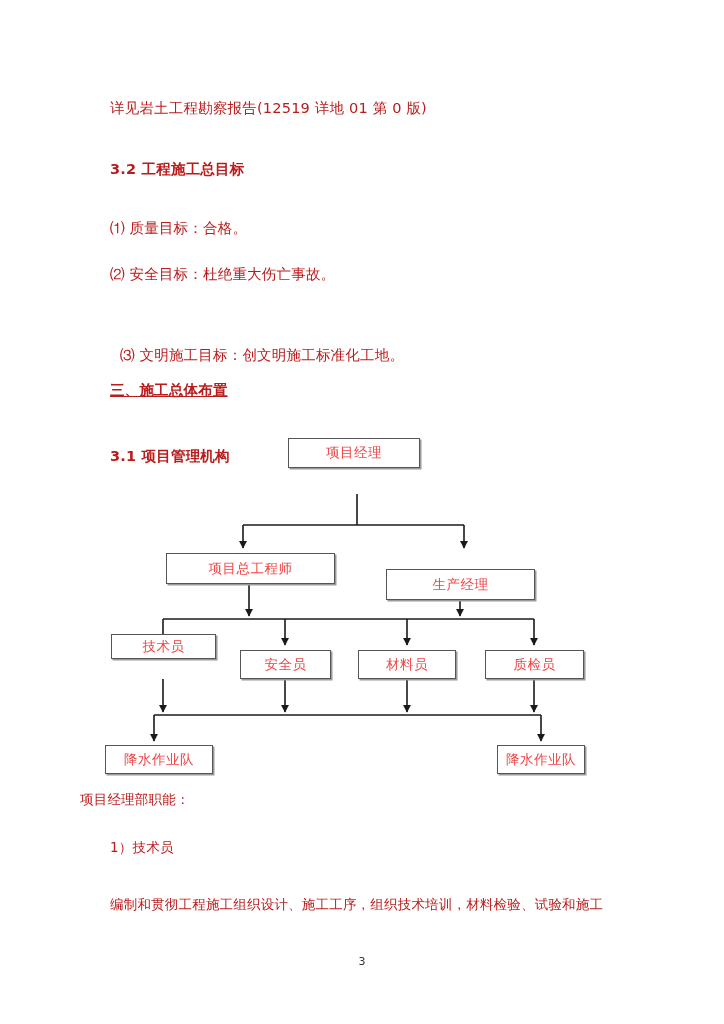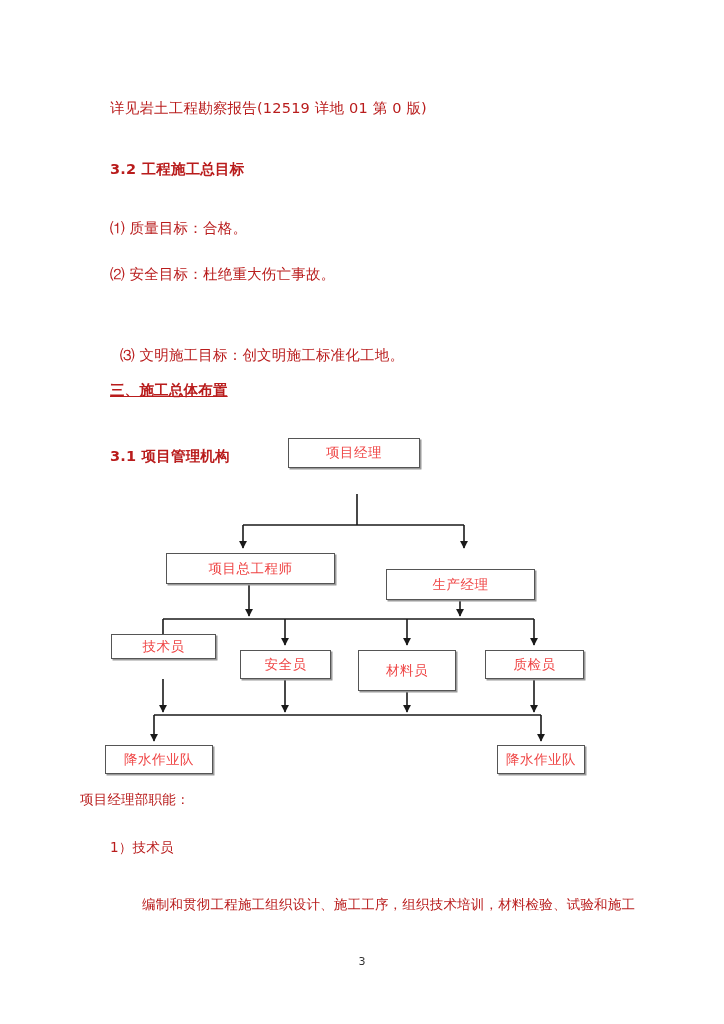--- a/index.html
+++ b/index.html
@@ -89,21 +89,21 @@
   <div class="txt" style="left:120px; top:312px;margin-top:35px;">⑶ 文明施工目标：创文明施工标准化工地。</div>
 
   <div class="txt bold" style="left:110px; top:382px;text-decoration:underline;">三、施工总体布置</div>
 
   <div class="txt bold" style="left:110px; top:448px;">3.1 项目管理机构</div>
 
   <div class="txt small" style="left:80px; top:791px;">项目经理部职能：</div>
 
   <div class="txt small" style="left:110px; top:839px;">1）技术员</div>
 
-  <div class="txt small" style="left:110px; top:896px;margin-left:32px;">编制和贯彻工程施工组织设计、施工工序，组织技术培训，材料检验、试验和施工</div>
+  <div class="txt small" style="left:110px; top:896px;">编制和贯彻工程施工组织设计、施工工序，组织技术培训，材料检验、试验和施工</div>
 
   <div class="pagenum">3</div>
 
   <svg id="org-chart" viewBox="0 0 724 1024" width="724" height="1024">
     <defs>
       <marker id="arrow" viewBox="0 0 10 10" refX="9" refY="5" markerWidth="5.2" markerHeight="5.2" orient="auto-start-reverse">
         <path d="M 0 0 L 10 5 L 0 10 z" fill="#1a1a1a"></path>
       </marker>
     </defs>
 
@@ -138,21 +138,21 @@
   <div class="node shadow" style="left:288px; top:438px; width:132px; height:30px;">项目经理</div>
 
   <div class="node shadow" style="left:166px; top:553px; width:169px; height:31px;">项目总工程师</div>
 
   <div class="node shadow" style="left:386px; top:523px; width:149px; height:31px;margin-top:46px;">生产经理</div>
 
   <div class="node shadow" style="left:111px; top:634px; width:105px; height:25px;">技术员</div>
 
   <div class="node shadow" style="left:240px; top:650px; width:91px; height:29px;">安全员</div>
 
-  <div class="node shadow" style="left:358px; top:650px; width:98px; height:41px;">材料员</div>
+  <div class="node shadow" style="left:358px; top:650px; width:98px; height:29px;">材料员</div>
 
   <div class="node shadow" style="left:485px; top:650px; width:99px; height:29px;">质检员</div>
 
   <div class="node shadow" style="left:105px; top:745px; width:108px; height:29px;">降水作业队</div>
 
   <div class="node shadow" style="left:497px; top:745px; width:88px; height:29px;">降水作业队</div>
 
 </div>
 
 </body></html>

